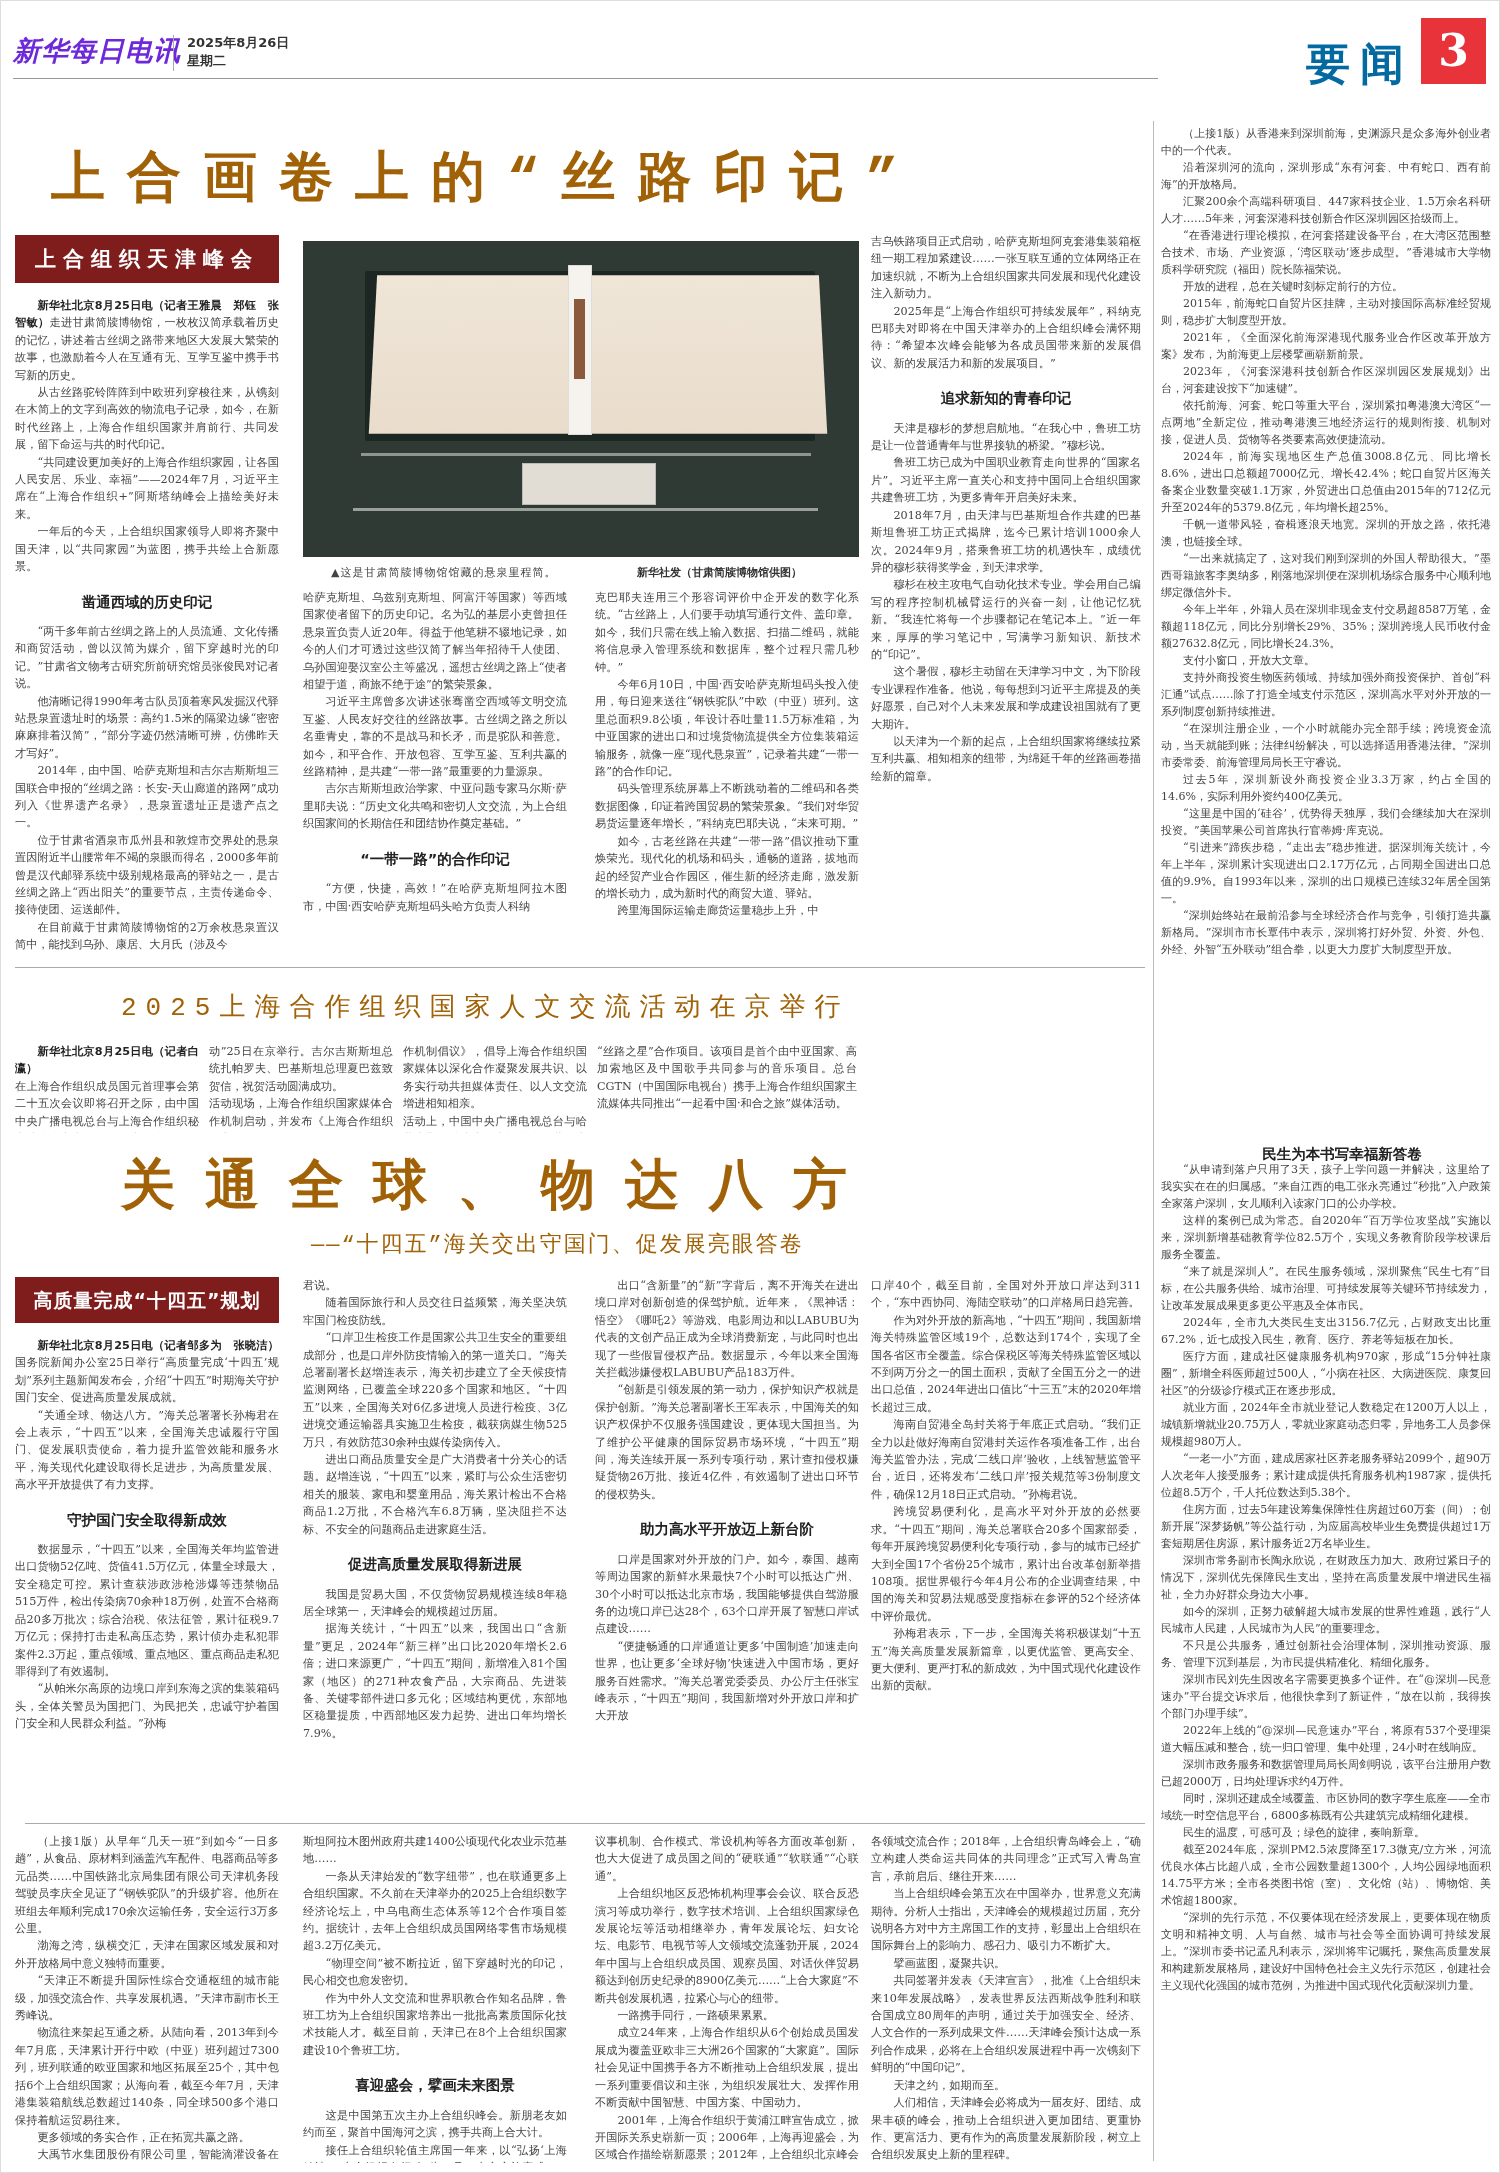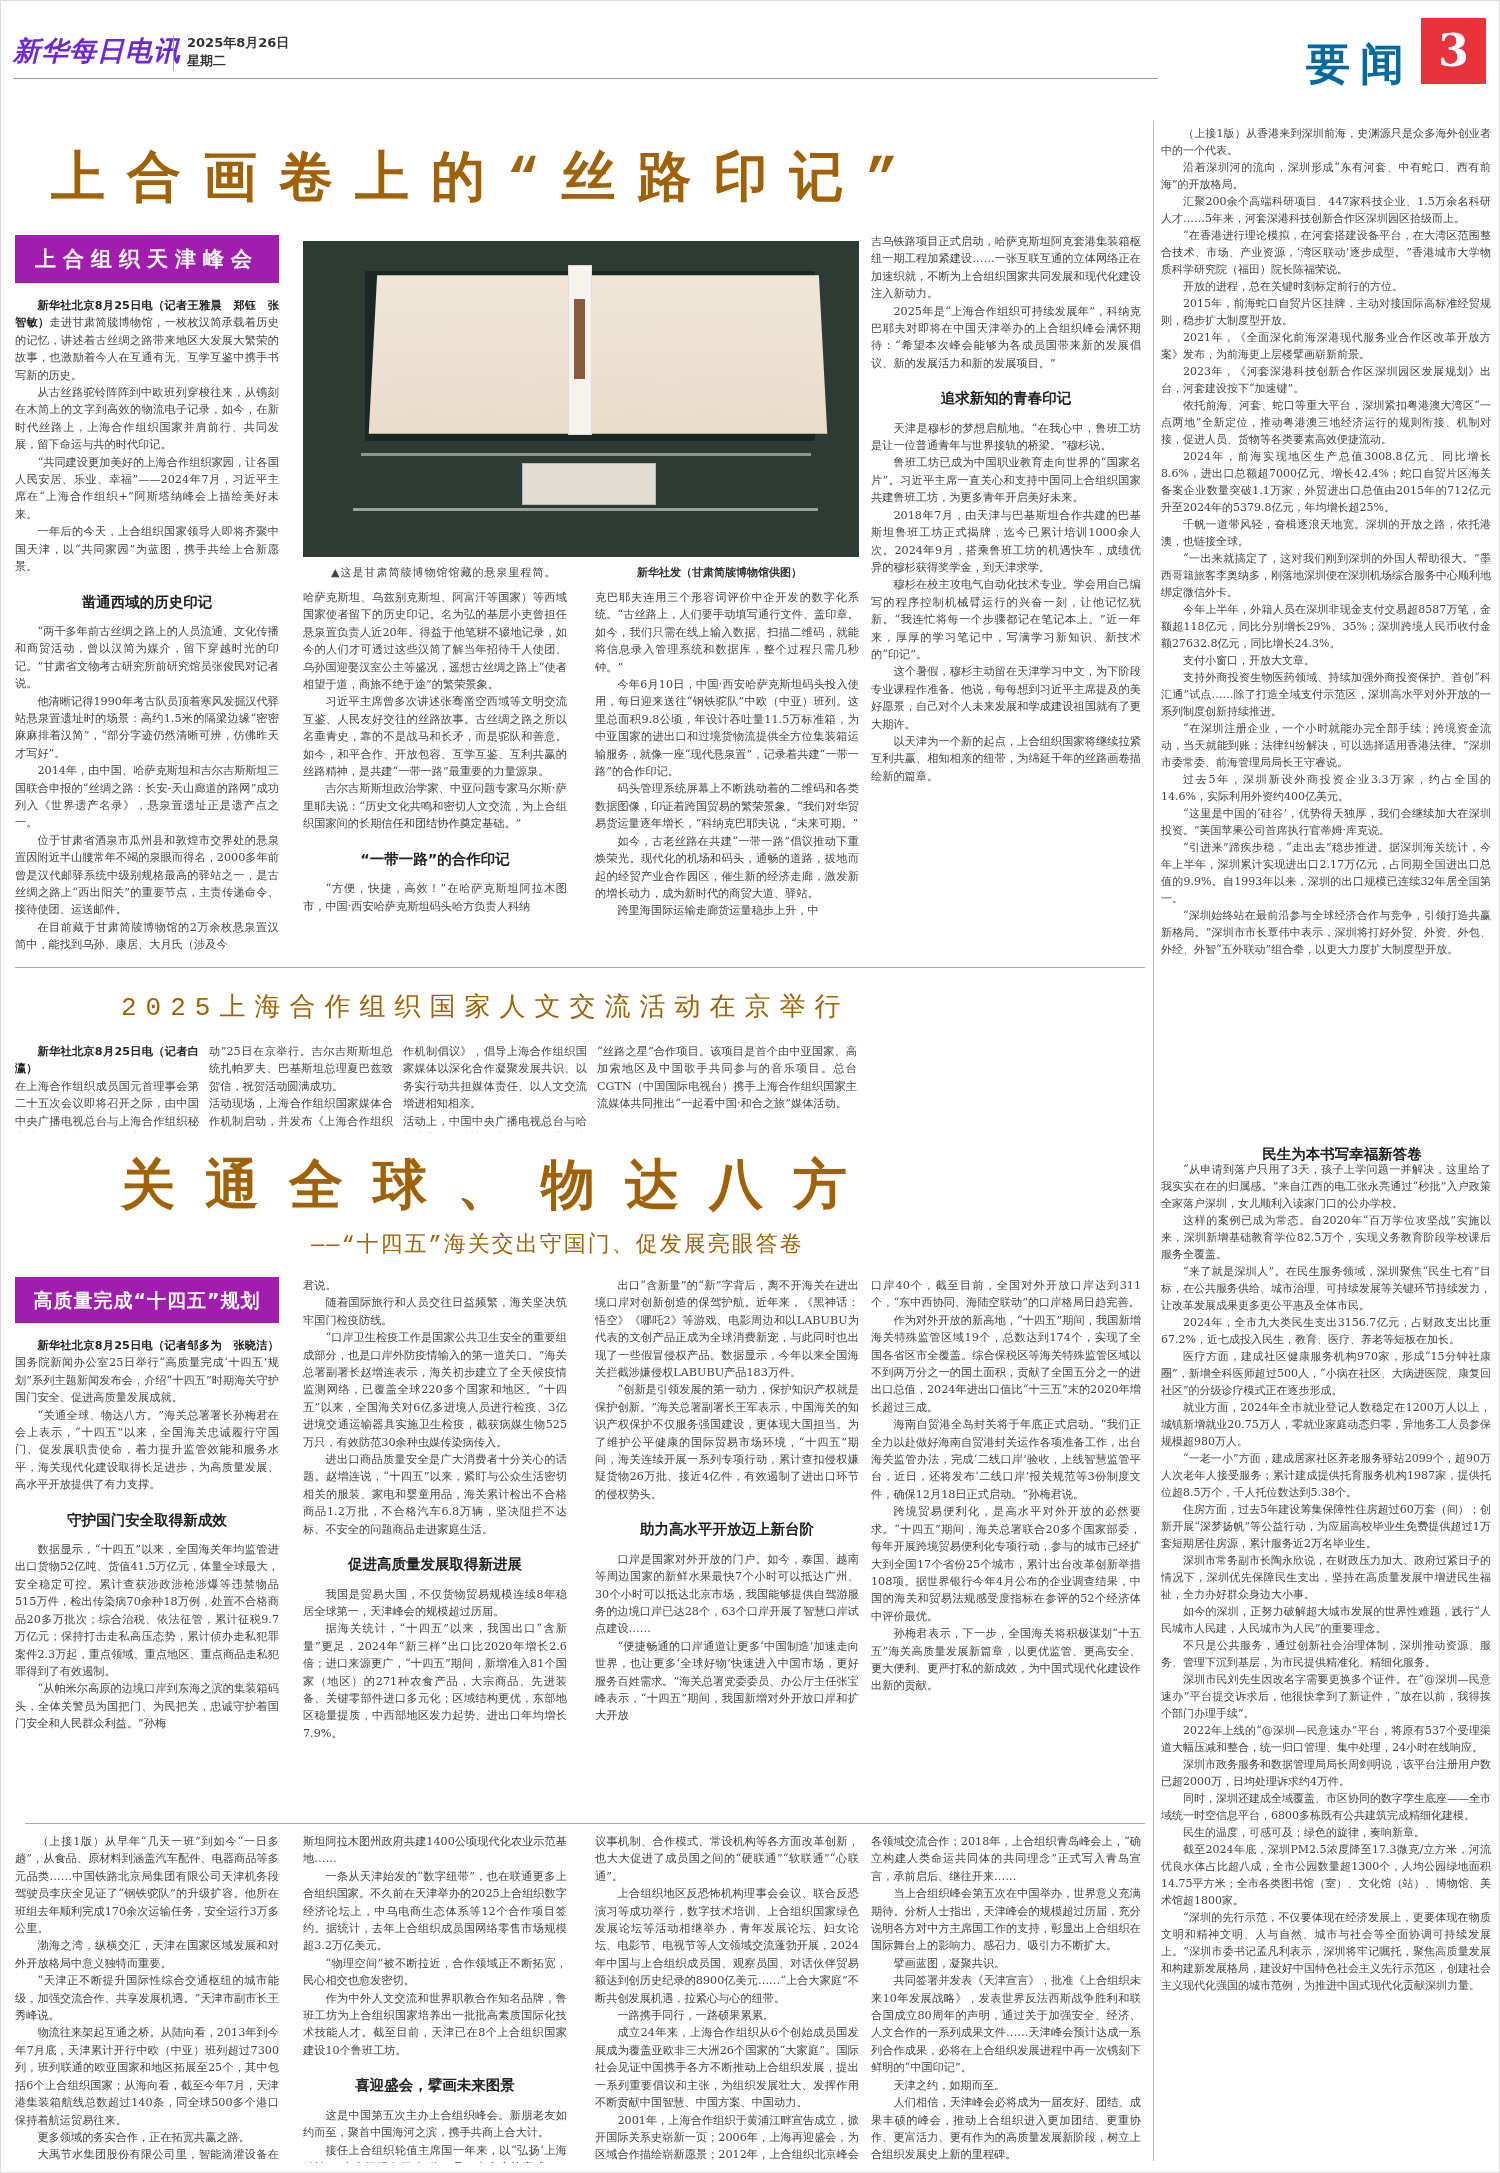--- a/index.html
+++ b/index.html
@@ -7,21 +7,21 @@
 .page{position:absolute;left:0;top:0;width:1500px;height:2173px;border:1px solid #ddd}
 .masthead{position:absolute;left:12px;top:30px;height:48px;width:1145px;border-bottom:1px solid #999}
 .brand{position:absolute;left:0;top:2px;font-family:"DejaVu Serif",serif;font-size:27px;font-weight:bold;color:#6d28d9;font-style:italic;letter-spacing:1px}
 .brand-sep{position:absolute;left:160px;top:4px;width:1px;height:36px;background:#aaa}
 .date{position:absolute;left:174px;top:3px;font-family:"DejaVu Sans",sans-serif;font-size:13px;font-weight:bold;color:#333;line-height:18px}
 .section-name{position:absolute;left:1305px;top:34px;font-size:44px;font-weight:bold;color:#0369a1;letter-spacing:10px;font-family:"DejaVu Serif",serif}
 .page-num{position:absolute;left:1420px;top:17px;width:65px;height:66px;background:#e8333a;color:#fff;font-size:44px;font-weight:bold;text-align:center;line-height:66px;font-family:"DejaVu Serif",serif}
 .rule-v{position:absolute;width:1px;background:#bbb}
 .rule-h{position:absolute;height:1px;background:#aaa}
 .headline{position:absolute;font-family:Liberation Mono, monospace;font-weight:bold;color:#a16207}
-.redbox{position:absolute;background:#a21caf;color:#fff;font-family:"DejaVu Sans",sans-serif;font-weight:bold;text-align:center}
+.redbox{position:absolute;background:#7f1d1d;color:#fff;font-family:"DejaVu Sans",sans-serif;font-weight:bold;text-align:center}
 .col{position:absolute;font-size:11.2px;line-height:17.4px;color:#444;text-align:justify;overflow:hidden}
 .col p{text-indent:2em}
 .col p.noindent{text-indent:0}
 .col .lead b{font-family:"DejaVu Sans",sans-serif;color:#222}
 .subhead{font-family:"DejaVu Sans",sans-serif;font-weight:bold;font-size:14.5px;color:#222;text-align:center;margin:18px 0 12px;text-indent:0}
 .photo{position:absolute;left:302px;top:240px;width:556px;height:316px;background:#2f3a35;overflow:hidden}
 .photo .frame{position:absolute;left:62px;top:30px;width:450px;height:170px;background:#1c2622;border-radius:2px}
 .photo .board{position:absolute;left:70px;top:32px;width:450px;height:160px;background:linear-gradient(180deg,#efe6d8,#e9dccb);transform:perspective(600px) rotateX(8deg)}
 .photo .post{position:absolute;left:265px;top:24px;width:24px;height:170px;background:#f6f3ee;border:1px solid #ddd}
 .photo .slip{position:absolute;left:271px;top:58px;width:11px;height:80px;background:#8b5a3c}
@@ -167,21 +167,21 @@
     <p>（上接1版）从早年“几天一班”到如今“一日多趟”，从食品、原材料到涵盖汽车配件、电器商品等多元品类……中国铁路北京局集团有限公司天津机务段驾驶员李庆全见证了“钢铁驼队”的升级扩容。他所在班组去年顺利完成170余次运输任务，安全运行3万多公里。</p>
     <p>渤海之湾，纵横交汇，天津在国家区域发展和对外开放格局中意义独特而重要。</p>
     <p>“天津正不断提升国际性综合交通枢纽的城市能级，加强交流合作、共享发展机遇。”天津市副市长王秀峰说。</p>
     <p>物流往来架起互通之桥。从陆向看，2013年到今年7月底，天津累计开行中欧（中亚）班列超过7300列，班列联通的欧亚国家和地区拓展至25个，其中包括6个上合组织国家；从海向看，截至今年7月，天津港集装箱航线总数超过140条，同全球500多个港口保持着航运贸易往来。</p>
     <p>更多领域的务实合作，正在拓宽共赢之路。</p>
     <p>大禹节水集团股份有限公司里，智能滴灌设备在流水线上渐次成型，不久后它们将被运往异国田野。公司负责人说，公司参与共建中哈旱区高水效农业国际联合实验室，与哈萨克</p>
   </div>
   <div class="col" style="left:302px;top:1832px;width:264px;height:330px">
     <p class="noindent">斯坦阿拉木图州政府共建1400公顷现代化农业示范基地……</p>
     <p>一条从天津始发的“数字纽带”，也在联通更多上合组织国家。不久前在天津举办的2025上合组织数字经济论坛上，中乌电商生态体系等12个合作项目签约。据统计，去年上合组织成员国网络零售市场规模超3.2万亿美元。</p>
-    <p>“物理空间”被不断拉近，合作领域正不断拓宽，民心相交也愈发密切。</p>
+    <p>“物理空间”被不断拉近，留下穿越时光的印记，民心相交也愈发密切。</p>
     <p>作为中外人文交流和世界职教合作知名品牌，鲁班工坊为上合组织国家培养出一批批高素质国际化技术技能人才。截至目前，天津已在8个上合组织国家建设10个鲁班工坊。</p>
     <div class="subhead">喜迎盛会，擘画未来图景</div>
     <p>这是中国第五次主办上合组织峰会。新朋老友如约而至，聚首中国海河之滨，携手共商上合大计。</p>
     <p>接任上合组织轮值主席国一年来，以“弘扬‘上海精神’：上合组织在行动”为口号，中方实施完成100多项主席国活动，推动上合组织在</p>
   </div>
   <div class="col" style="left:594px;top:1832px;width:264px;height:330px">
     <p class="noindent">议事机制、合作模式、常设机构等各方面改革创新，也大大促进了成员国之间的“硬联通”“软联通”“心联通”。</p>
     <p>上合组织地区反恐怖机构理事会会议、联合反恐演习等成功举行，数字技术培训、上合组织国家绿色发展论坛等活动相继举办，青年发展论坛、妇女论坛、电影节、电视节等人文领域交流蓬勃开展，2024年中国与上合组织成员国、观察员国、对话伙伴贸易额达到创历史纪录的8900亿美元……“上合大家庭”不断共创发展机遇，拉紧心与心的纽带。</p>
     <p>一路携手同行，一路硕果累累。</p>
     <p>成立24年来，上海合作组织从6个创始成员国发展成为覆盖亚欧非三大洲26个国家的“大家庭”。国际社会见证中国携手各方不断推动上合组织发展，提出一系列重要倡议和主张，为组织发展壮大、发挥作用不断贡献中国智慧、中国方案、中国动力。</p>

